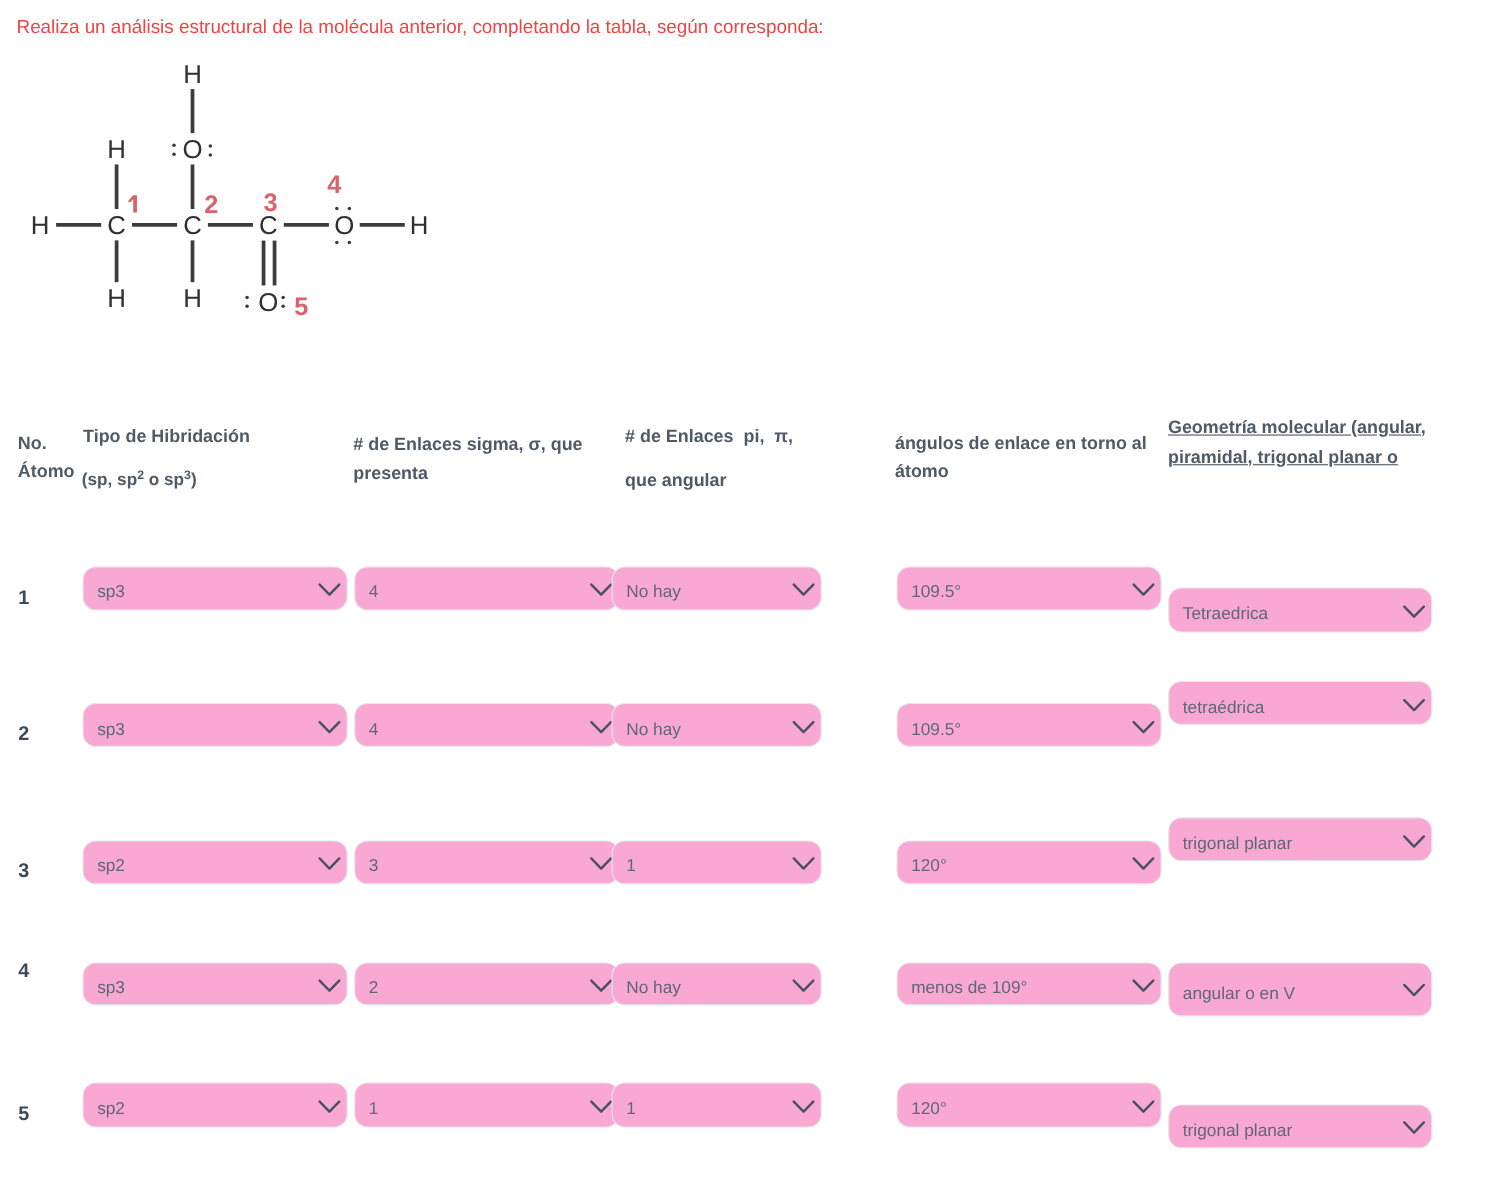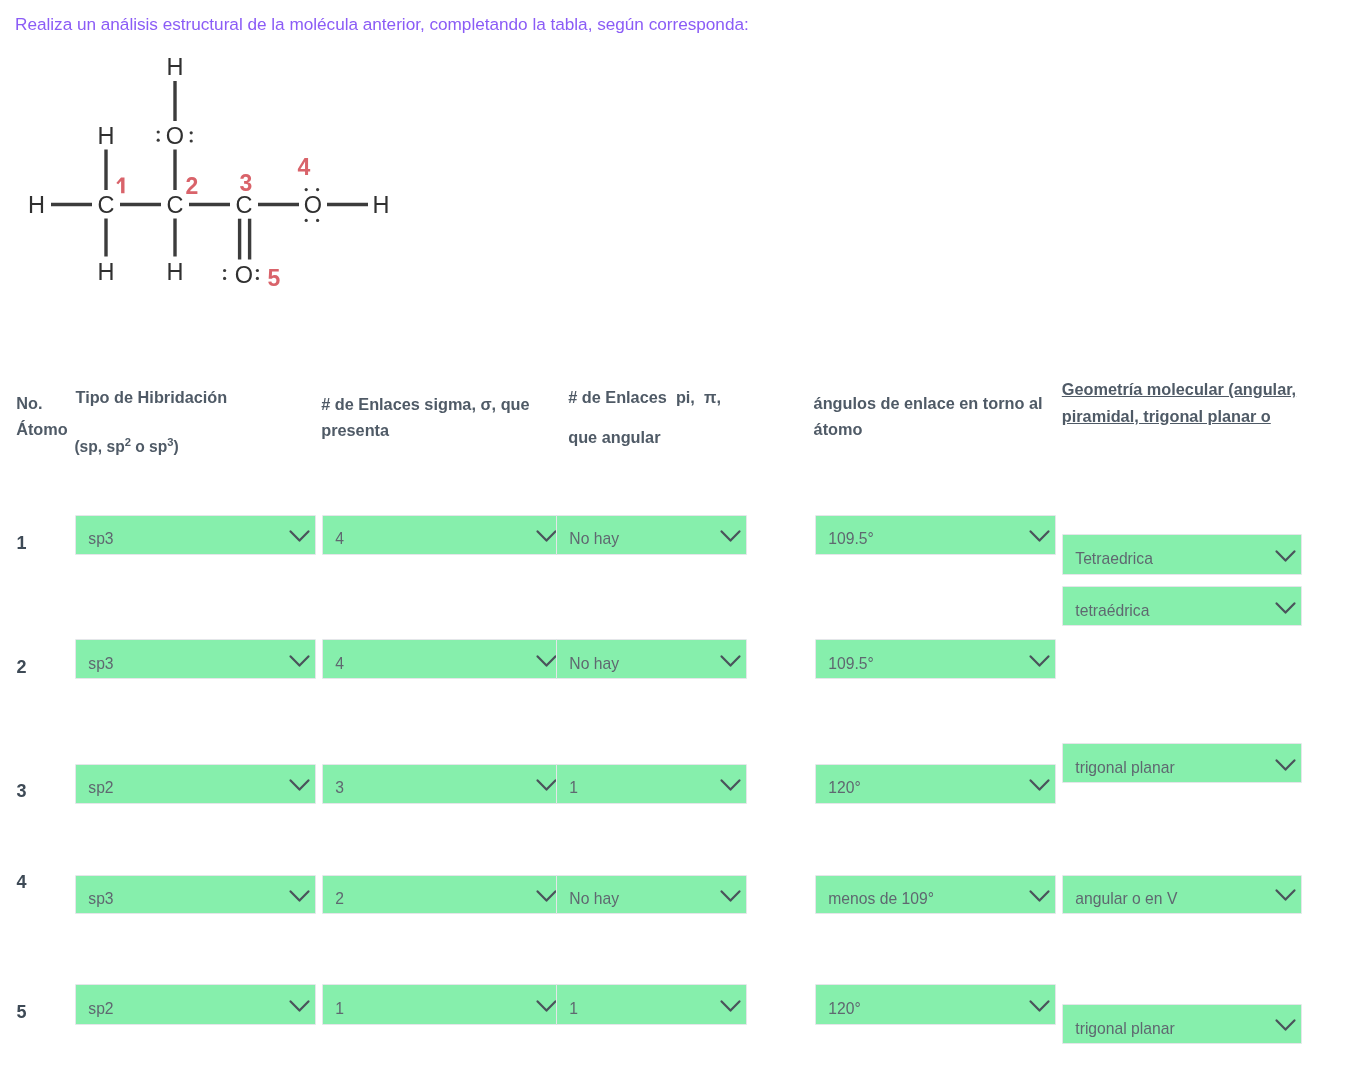--- a/index.html
+++ b/index.html
@@ -2,59 +2,59 @@
 <html><head>
 <meta charset="utf-8">
 <title>Analisis estructural</title>
 <style>
   html,body{margin:0;padding:0;background:#ffffff;}
   *{-webkit-font-smoothing:antialiased;}
   #page{position:absolute;left:0;top:0;width:1370px;height:1070px;will-change:opacity;opacity:0.999;}
   body{width:1370px;height:1070px;position:relative;overflow:hidden;
        font-family:"Liberation Sans",sans-serif;color:#45545f;
        -webkit-font-smoothing:antialiased;}
-  .prompt{position:absolute;left:15.0px;top:13.8px;font-size:17.2px;color:#8b5cf6;letter-spacing:-0.02px;white-space:nowrap;line-height:20px;}
+  .prompt{position:absolute;left:15.0px;top:13.8px;font-size:17.2px;color:#ef4444;letter-spacing:-0.02px;white-space:nowrap;line-height:20px;}
   
   #mol{position:absolute;left:0;top:40px;width:440px;height:300px;display:block;}
   
   .hdr{position:absolute;font-size:16.3px;font-weight:700;color:#4f5a66;line-height:26.2px;white-space:nowrap;}
   .hdr > div{height:26.2px;}
   .h-geo > div{height:26.6px;text-decoration:underline;}
   .hdr .sub{font-size:15.6px;font-weight:700;}
   .hdr .sup{font-size:0.72em;vertical-align:super;}
   .h-no{left:16.2px;top:390px;}
   .h-hib{left:75.5px;top:384px;}
-  .h-hib > div:nth-child(2){margin-top:19px;margin-left:-1.1px;}
+  .h-hib > div:nth-child(2){margin-top:9px;margin-left:-1.1px;}
   .h-sig{left:321.2px;top:390.5px;}
   .h-pi{left:568.2px;top:384px;}
   .h-pi > div:nth-child(2){margin-top:14px;}
   .h-ang{left:813.6px;top:390px;}
   .h-geo{left:1061.8px;top:376px;line-height:26.6px;}
   
   .rownum{position:absolute;font-size:18px;font-weight:700;color:#3e4a56;line-height:1;}
-  .sel{position:absolute;box-sizing:border-box;border:1px solid #e4e6e9;border-radius:1px;background:#86efac;}
+  .sel{position:absolute;box-sizing:border-box;border:1px solid #e4e6e9;border-radius:12px;background:#f9a8d4;}
   .sel .v{position:absolute;left:12.3px;top:calc(50% + 4.6px);transform:translateY(-50%);font-size:15.7px;color:#5f6870;white-space:nowrap;line-height:1;}
   .sel .chev{position:absolute;right:5.0px;top:50%;margin-top:-4.7px;width:21px;height:13px;display:block;}
   .sel .chev svg{display:block;}
   
   .c1{left:75px;width:241px;}
   .c2{left:322px;width:241px;}
   .c3{left:556px;width:191px;}
   .c4{left:815px;width:241px;}
   .c5{left:1062px;width:240px;}
   
   .r1{top:514.9px;height:40px;}
   .r2{top:639.3px;height:40px;}
   .r3{top:763.8px;height:39.8px;}
   .r4{top:874.5px;height:39.8px;}
   .r5{top:984.3px;height:40.6px;}
   .g1{top:534px;height:40.5px;padding-left:20px;}
-  .g2{top:586px;height:40.4px;}
+  .g2{top:619px;height:40.4px;}
   .g3{top:743.4px;height:39.8px;}
-  .g4{top:874.6px;height:39px;}
+  .g4{top:874.6px;height:49px;}
   .g5{top:1004.3px;height:39.5px;}
   .rn1{left:16.5px;top:534px;}
   .rn2{left:16.5px;top:658px;}
   .rn3{left:16.5px;top:782px;}
   .rn4{left:16.5px;top:873px;}
   .rn5{left:16.5px;top:1003px;}
 </style>
 </head>
 <body>
 

